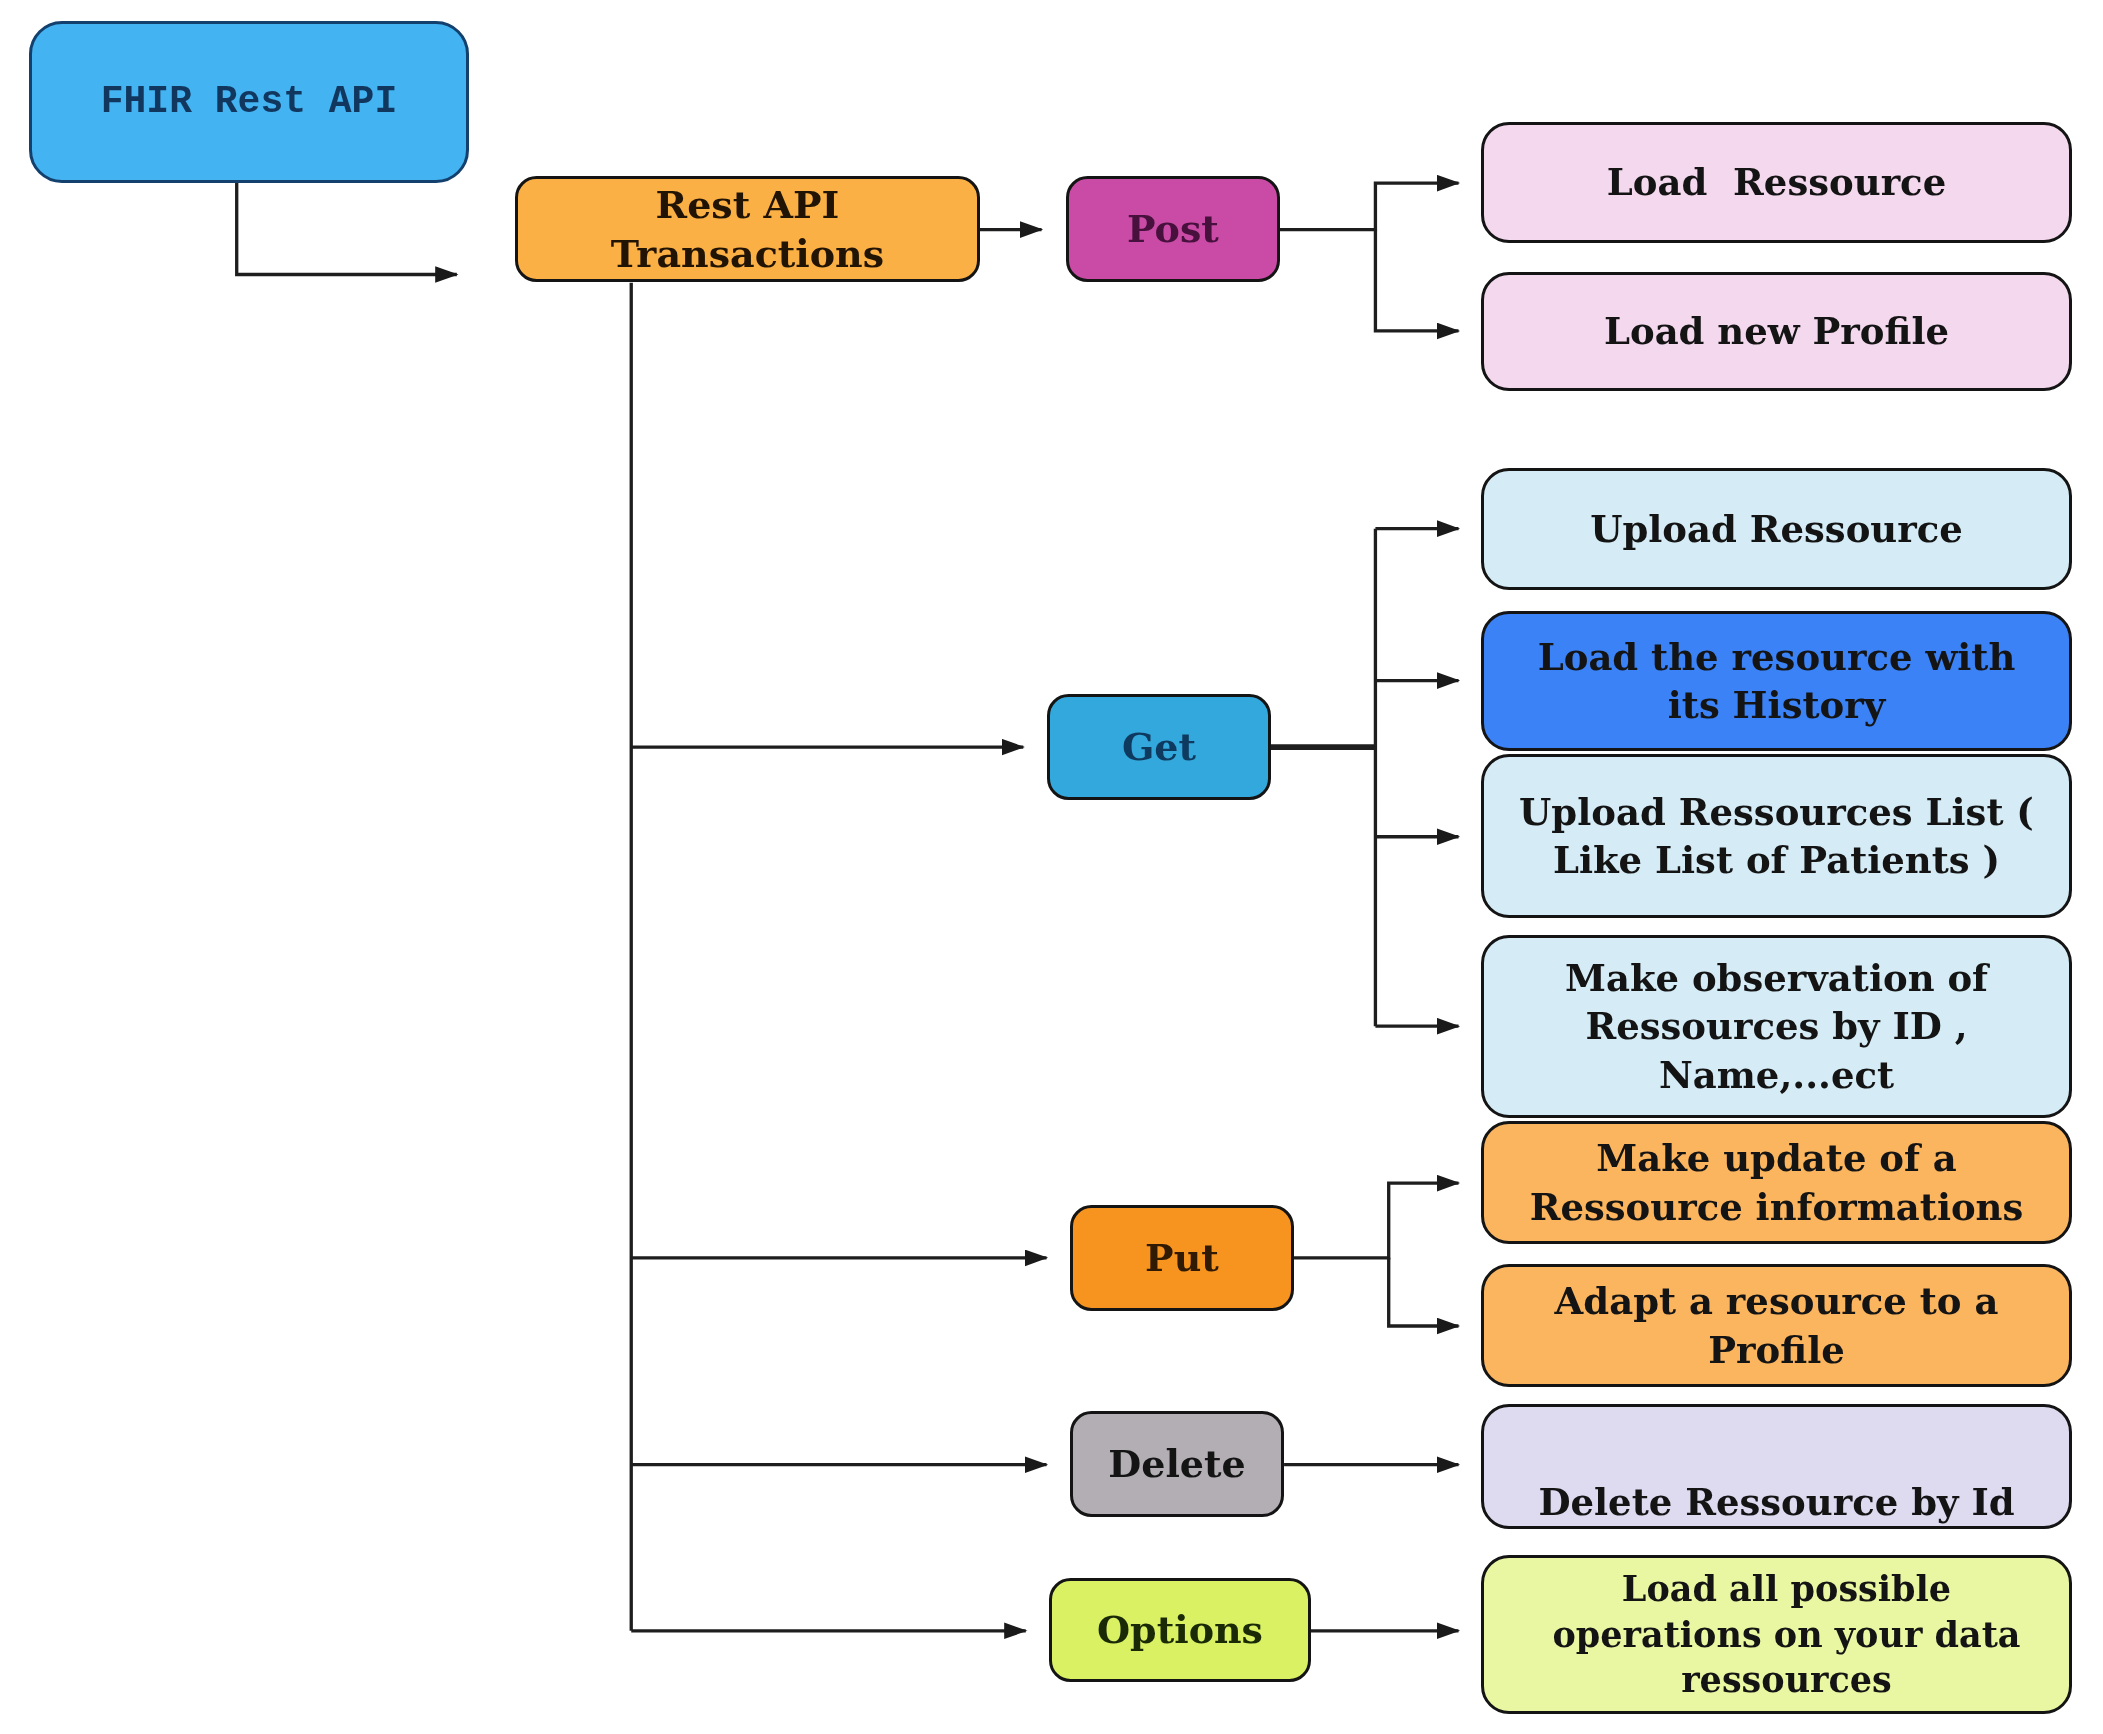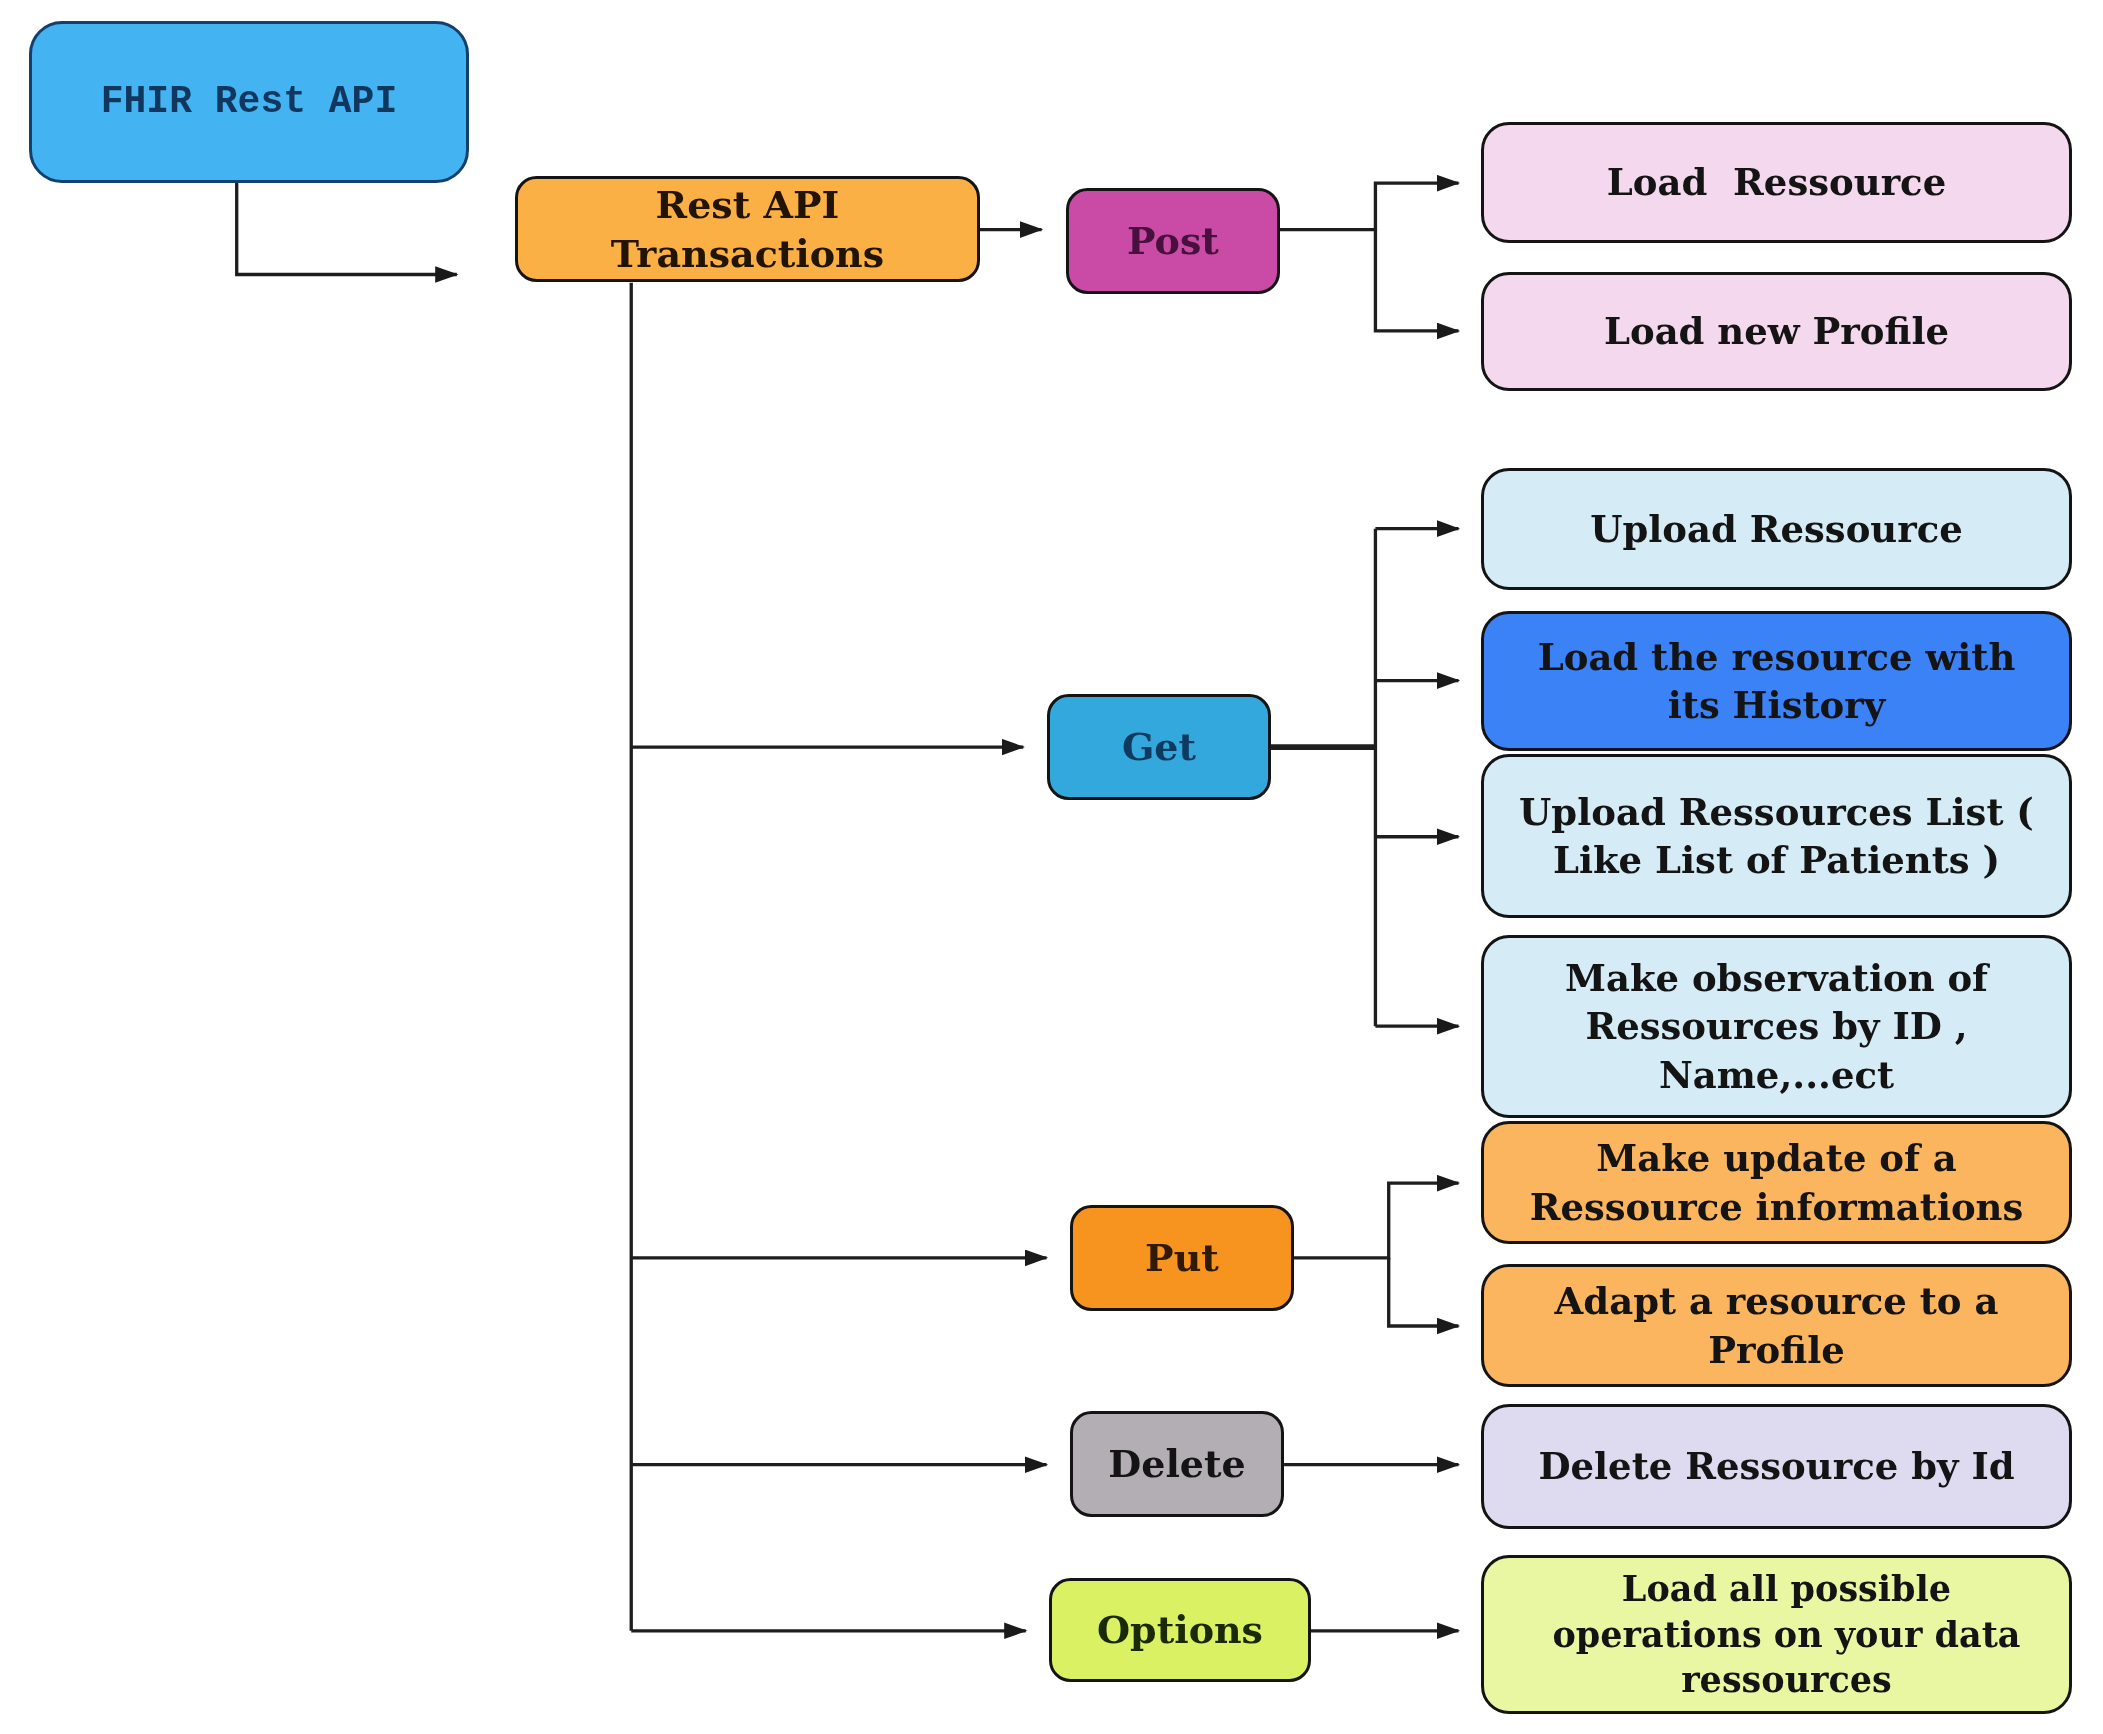--- a/index.html
+++ b/index.html
@@ -73,21 +73,21 @@
   </svg>
 
   <div class="node n-fhir" style="left: 29px; top: 21px; width: 440px; height: 162px; background: rgb(67, 179, 241);">
     <span class="lbl">FHIR Rest API</span>
   </div>
   <div class="node small n-transactions" style="left: 469px; top: 176px; width: 465px; height: 106px; background: rgb(251, 176, 69); margin-left: 46px;">
     <span class="lbl">Rest API
 Transactions</span>
   </div>
 
-  <div class="node small n-post" style="left: 1066px; top: 176px; width: 214px; height: 106px; background: rgb(201, 75, 166); margin-top: 12px;">
+  <div class="node small n-post" style="left: 1066px; top: 176px; width: 214px; height: 106px; background: rgb(201, 75, 166);">
     <span class="lbl">Post</span>
   </div>
   <div class="node small n-get" style="left: 1047px; top: 694px; width: 224px; height: 106px; background: rgb(51, 168, 220);">
     <span class="lbl">Get</span>
   </div>
   <div class="node small n-put" style="left: 1070px; top: 1205px; width: 224px; height: 106px; background: rgb(247, 148, 31);">
     <span class="lbl">Put</span>
   </div>
   <div class="node small n-delete" style="left: 1070px; top: 1411px; width: 214px; height: 106px; background: rgb(179, 174, 179);">
     <span class="lbl">Delete</span>
@@ -122,21 +122,21 @@
 
   <div class="node result" style="top: 1121px; height: 123px; background: rgb(251, 181, 95);">
     <span class="lbl">Make update of a
 Ressource informations</span>
   </div>
   <div class="node result" style="top: 1264px; height: 123px; background: rgb(251, 181, 95);">
     <span class="lbl">Adapt a resource to a
 Profile</span>
   </div>
 
-  <div class="node result" style="top: 1404px; height: 125px; background: rgb(222, 218, 240);">
+  <div class="node result" style="top: 1404px; height: 125px; background: rgb(222, 218, 240); align-items: flex-end;">
     <span class="lbl">Delete Ressource by Id</span>
   </div>
 
   <div class="node result r-options" style="top: 1555px; height: 159px; background: rgb(233, 246, 162);">
     <span class="lbl">Load all possible
 operations on your data
 ressources</span>
   </div>
 
 </div>

